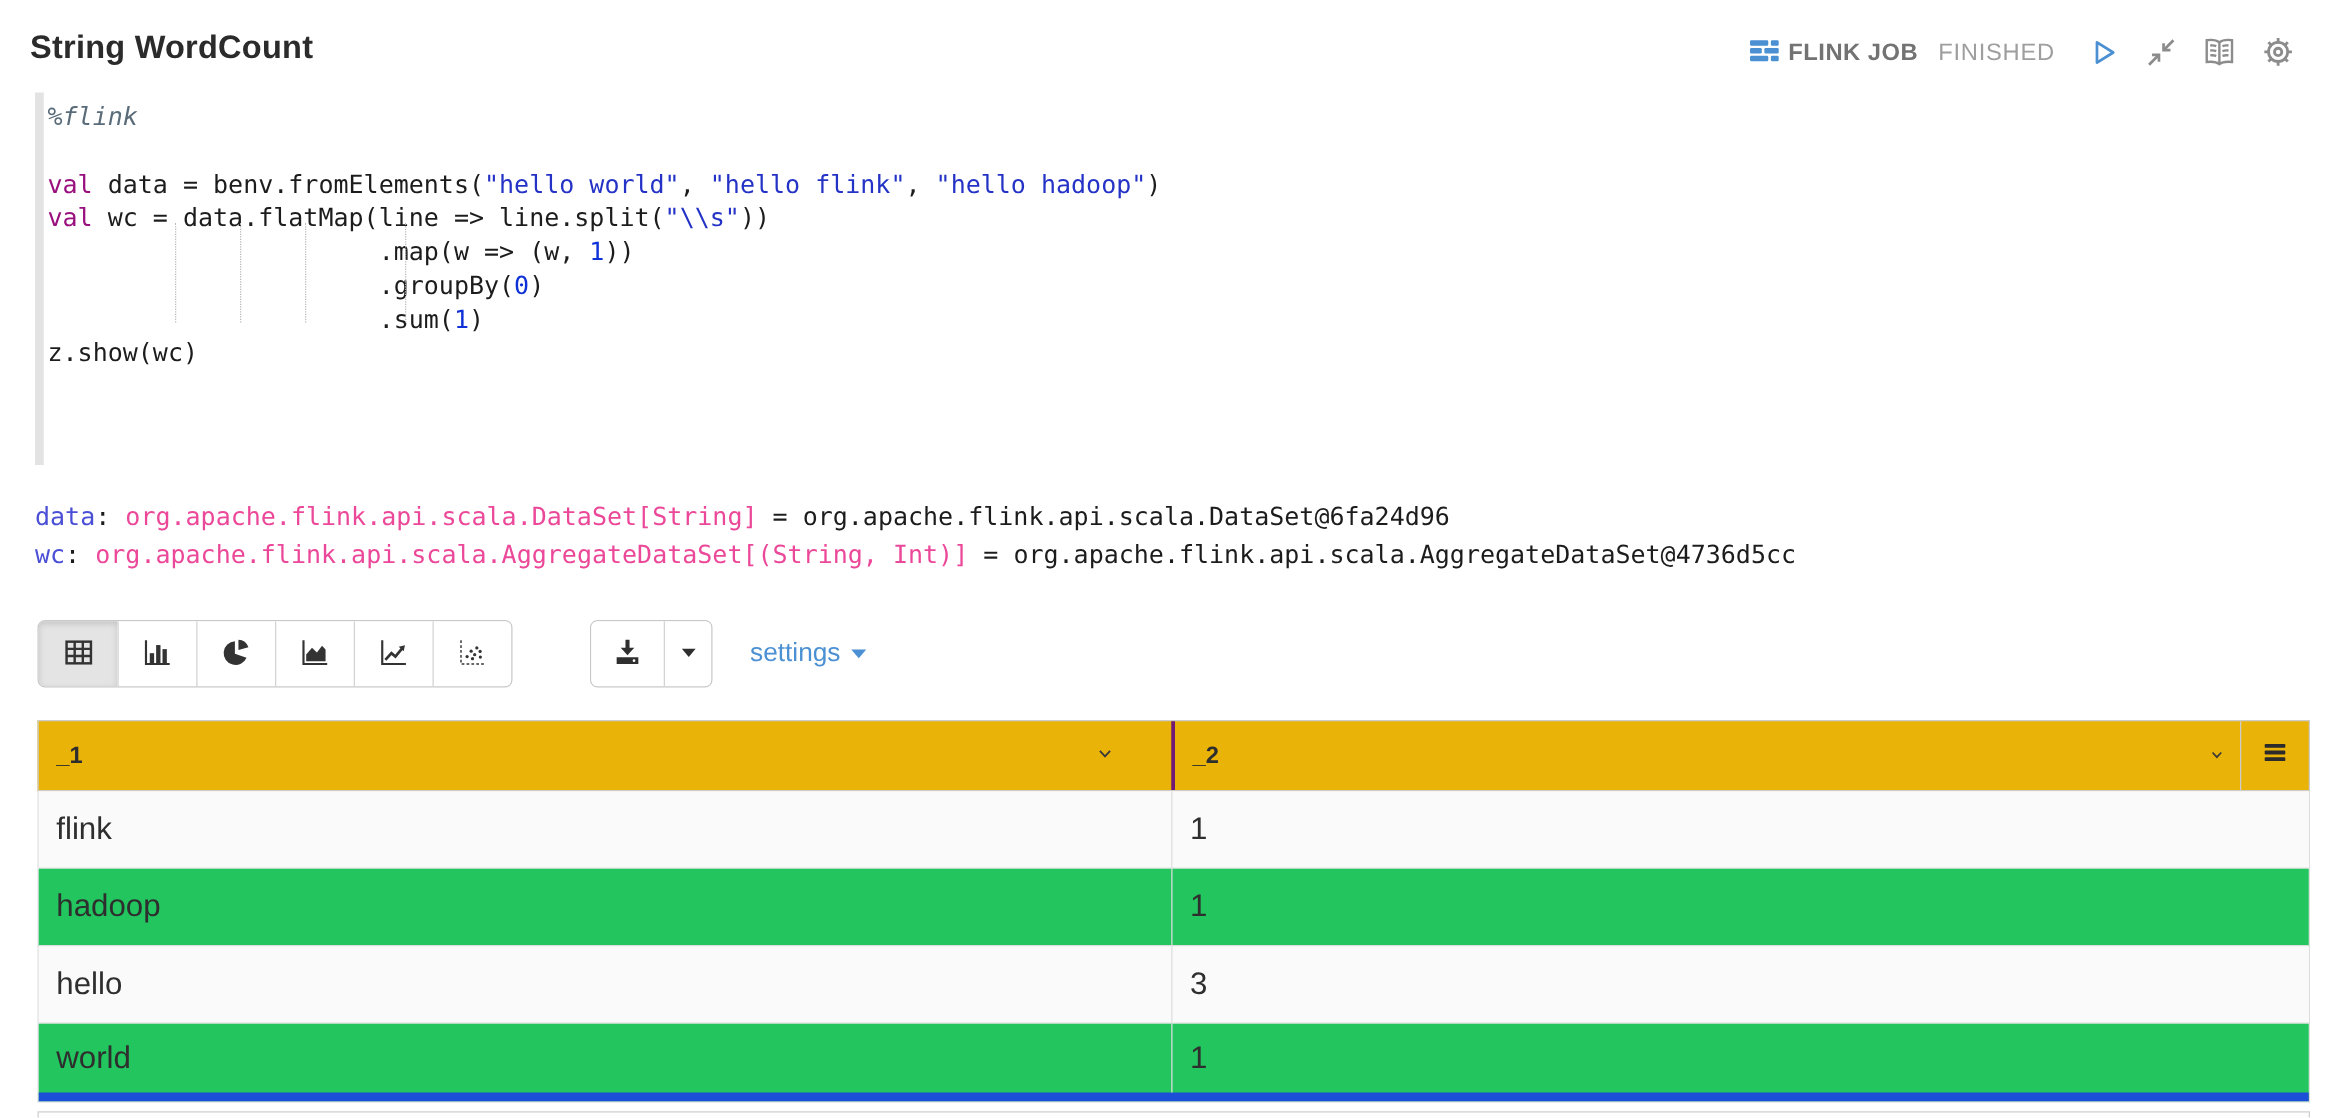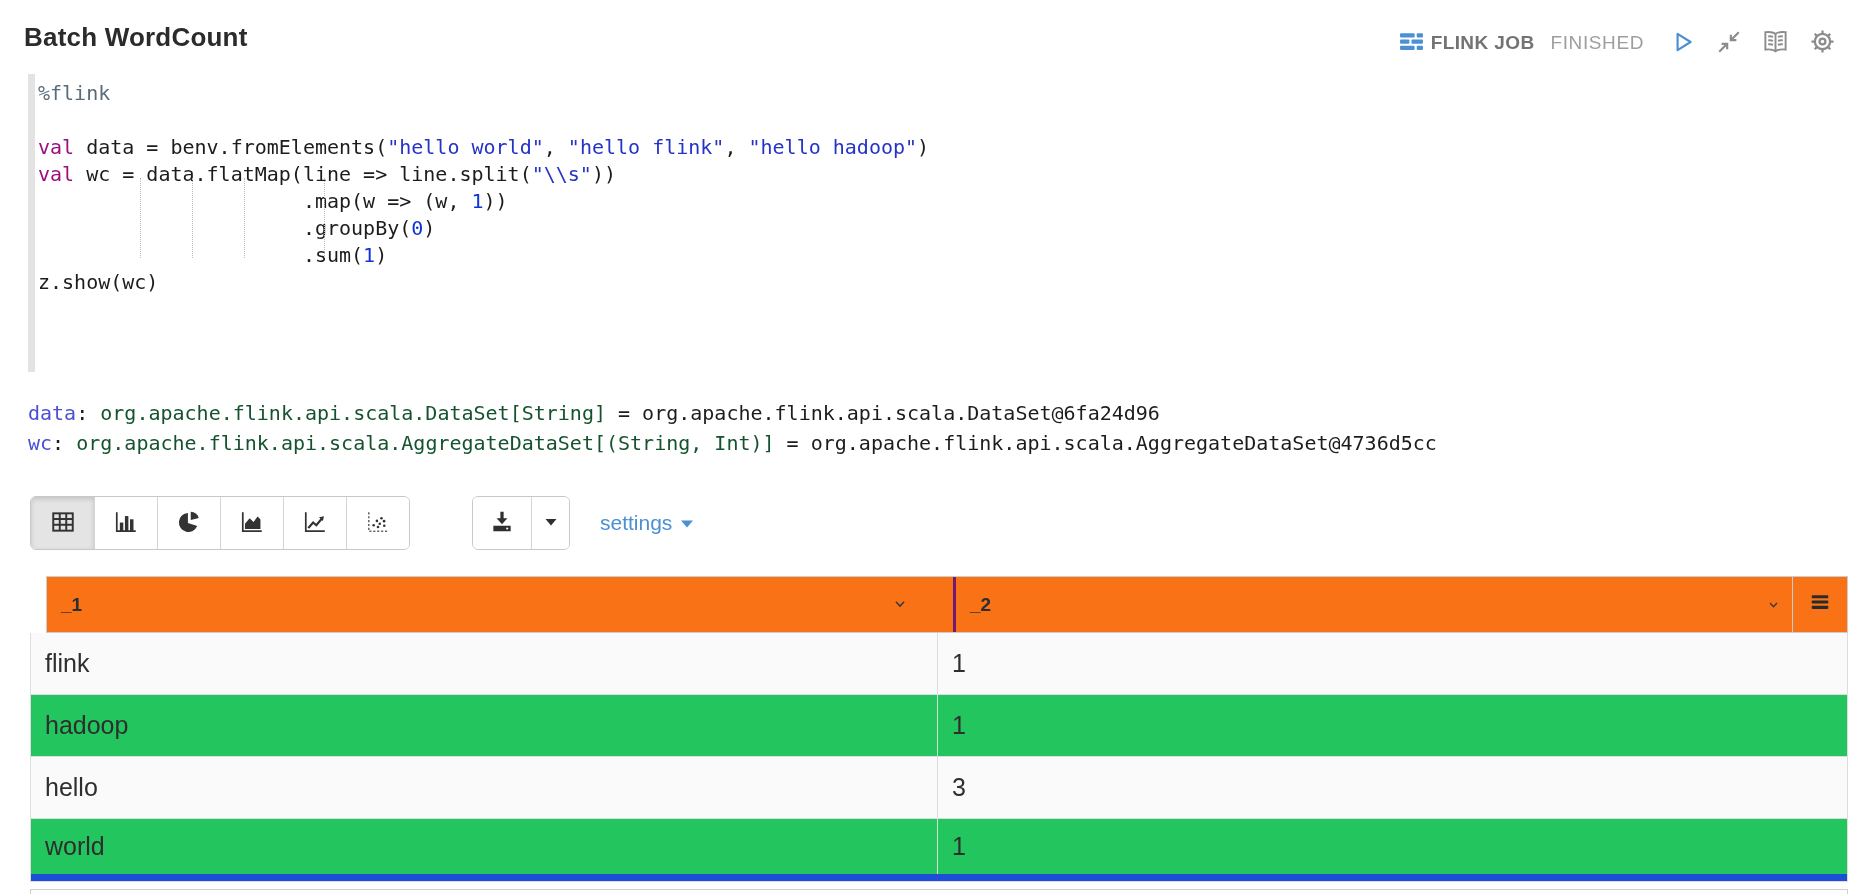--- a/index.html
+++ b/index.html
@@ -25,27 +25,27 @@
   
   .editor { position: relative; margin: 10px 20px 0 28px; min-height: 302px; }
   .editor-gutter { position: absolute; left: 0; top: 2px; width: 7px; height: 298px; background: #e3e3e3; }
   .indent-guide { position: absolute; width: 0; border-left: 1px dotted #b9b9b9; top: 106px; height: 80px; }
   .code-pre { margin-left: 10px; padding-top: 8px; font-family: "DejaVu Sans Mono", monospace; font-size: 20px; }
   .code-line { height: 27px; line-height: 27px; white-space: pre; }
   .c-plain { color: #1c1c1c; }
   .c-keyword { color: #990f7e; }
   .c-string { color: #2433c6; }
   .c-number { color: #0f32d8; }
-  .c-directive { color: #5a6c79; }
+  .c-directive { color: #5a6c79; font-style: italic; }
 
   
   .repl-output { margin: 24px 20px 0 28px; font-family: "DejaVu Sans Mono", monospace; font-size: 20px; }
   .out-line { height: 30px; line-height: 30px; white-space: pre; }
   .c-name { color: #4a4fd6; }
-  .c-type { color: #14532d; }
+  .c-type { color: #ec4899; }
 
   
   .viz-toolbar { margin: 38px 20px 0 30px; display: flex; }
   .btn-group { display: flex; border: 1px solid #c8c8c8; border-radius: 6px; overflow: hidden; background: #fff; }
   .btn-group .tbtn {
     width: 63px; height: 52px; background: #fff; border: none; border-left: 1px solid #d4d4d4;
     display: flex; align-items: center; justify-content: center; cursor: pointer;
   }
   .btn-group .tbtn:first-child { border-left: none; }
   .btn-group .tbtn.active { background: #e4e4e4; box-shadow: inset 0 2px 5px rgba(0,0,0,.15); }
@@ -55,23 +55,22 @@
   .settings-link {
     margin-left: 30px; background: none; border: none; cursor: pointer;
     display: flex; align-items: center; gap: 8px;
     font-family: "Liberation Sans", sans-serif; font-size: 21px; color: #4a90d2;
   }
 
   
   .result-table { margin: 26px 12px 0 30px; width: 1818px; }
   .thead {
     display: grid; grid-template-columns: 906px 1fr 55px;
-    height: 57px; background: #f97316;
+    height: 57px; background: #eab308;
     border: 1px solid #cccccc;
-    margin-left: 16px;
   }
   .th {
     display: flex; align-items: center; justify-content: space-between;
     padding-left: 14px; font-size: 19px; font-weight: bold; color: #2e2e2e; cursor: pointer;
   }
   .th.col1 { padding-right: 45px; }
   .th.col2 { border-left: 3px solid #701a75; padding-right: 12px; text-align: right; }
   .th.menu { border-left: 1px solid #cccccc; justify-content: center; padding: 0; }
   .tbody { border: 1px solid #dddddd; border-top: none; }
   .tr { display: grid; grid-template-columns: 906px 1fr; height: 62px; border-bottom: 1px solid #dddddd; background: #22c55e; }
@@ -79,21 +78,21 @@
   .tr:last-child { border-bottom: 7px solid #1d4ed8; }
   .td { display: flex; align-items: center; padding-left: 14px; font-size: 25px; color: #2e2e2e; }
   .td + .td { border-left: 1px solid #dddddd; }
 
   .bottom-cut { margin: 7px 12px 0 30px; width: 1818px; height: 26px; border: 1px solid #cfcfcf; background: #fdfdfd; }
 </style>
 </head>
 <body>
 
 <div class="topbar">
-  <div class="page-title">Batch WordCount</div>
+  <div class="page-title">String WordCount</div>
   <div class="controls">
     <span class="job-badge">
       <span>
         <svg width="25" height="25" viewBox="0 0 24 24">
           <g fill="#4a90d2">
             <rect x="1" y="4" width="14" height="4.2" rx="1"></rect>
               <rect x="17" y="4" width="6" height="4.2" rx="1"></rect>
             <rect x="1" y="10" width="9" height="4.2" rx="1"></rect>
               <rect x="12" y="10" width="11" height="4.2" rx="1"></rect>
             <rect x="1" y="16" width="14" height="4.2" rx="1"></rect>

